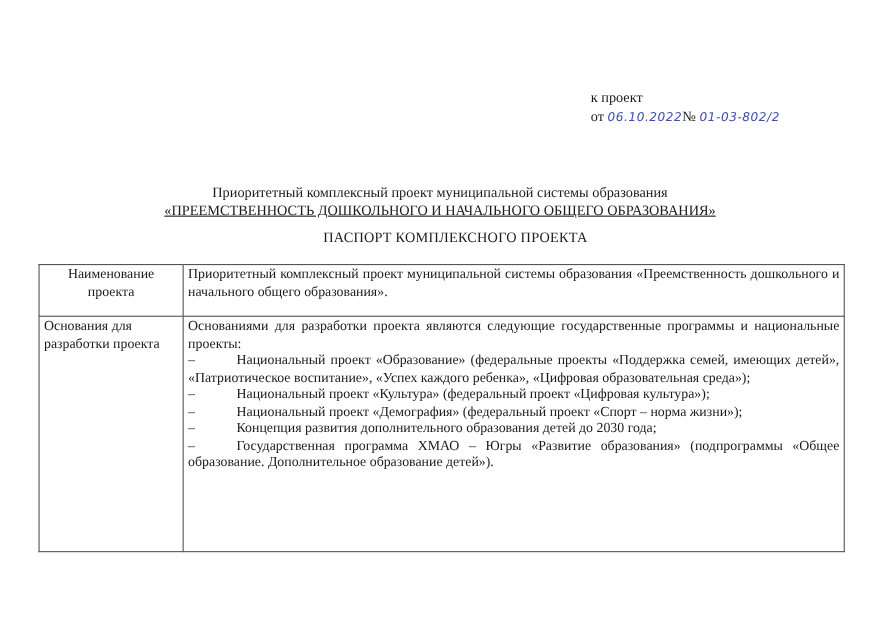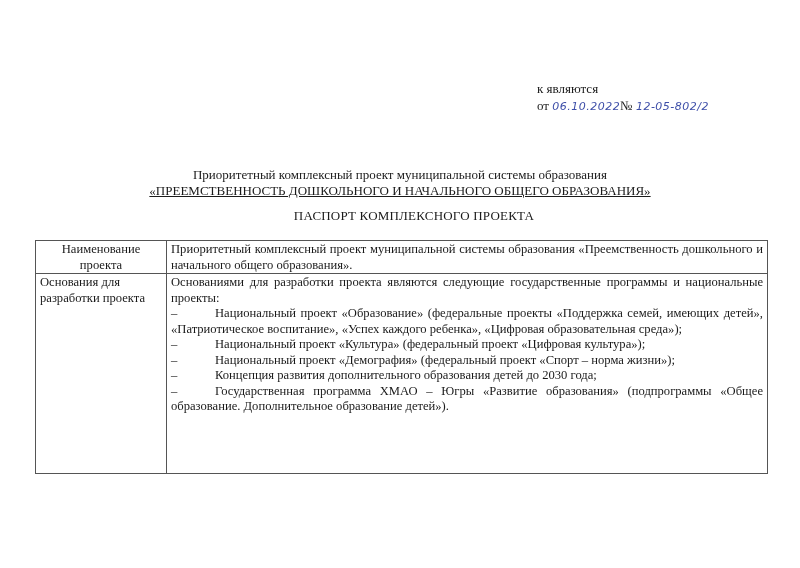--- a/index.html
+++ b/index.html
@@ -19,38 +19,38 @@
       position: absolute; left: 0; width: 800px; text-align: center; font-size: 13px; line-height: 16px;
     }
     .title1 { top: 167px; }
     .title2 { top: 183px; text-decoration: underline; }
     .passport { top: 208px; font-size: 13px; letter-spacing: 0.2px; padding-left: 14px; }
     table.passport-table {
       position: absolute; left: 35px; top: 240px; width: 733px; border-collapse: collapse;
       font-size: 12.6px; line-height: 15.5px;
     }
     table.passport-table td {
-      border: 1px solid #555; vertical-align: top; padding: 1px 4px 0 4px;
+      border: 1px solid #555; vertical-align: top; padding: 1px 4px 14px 4px;
     }
     td.label { width: 122px; }
     td.label.center { text-align: center; }
     td.content { text-align: justify; }
     .item { text-align: justify; }
     .item .dash { display: inline-block; width: 44px; }
     .row-bases td { height: 198px; margin-left: 47px; }
   </style>
 </head>
 <body>
 
 <div class="appendix">
-  <div class="line">к являются</div>
+  <div class="line">к проект</div>
   <div class="line">
     <span>от</span>
     <span class="hand">06.10.2022</span><span>№</span>
-    <span class="hand">12-05-802/2</span>
+    <span class="hand">01-03-802/2</span>
   </div>
 </div>
 
 <div class="title-block title1">Приоритетный комплексный проект муниципальной системы образования</div>
 <div class="title-block title2">«ПРЕЕМСТВЕННОСТЬ ДОШКОЛЬНОГО И НАЧАЛЬНОГО ОБЩЕГО ОБРАЗОВАНИЯ»</div>
 <div class="title-block passport">ПАСПОРТ  КОМПЛЕКСНОГО ПРОЕКТА</div>
 
 <table class="passport-table">
   <tbody>
       <tr>

